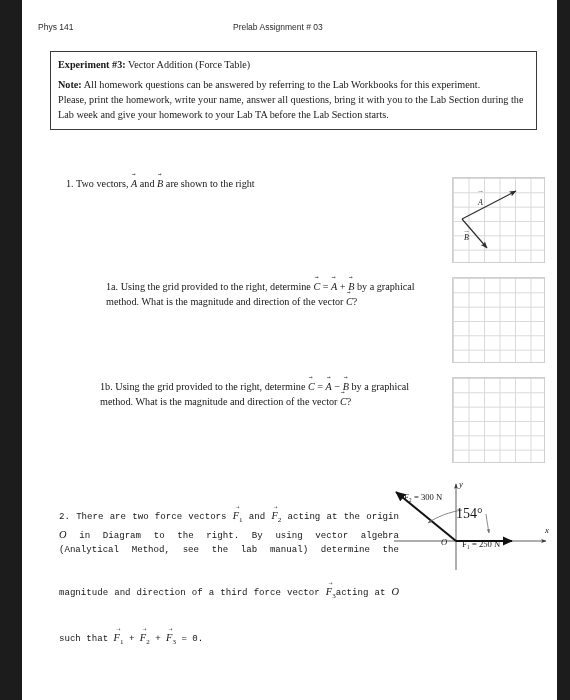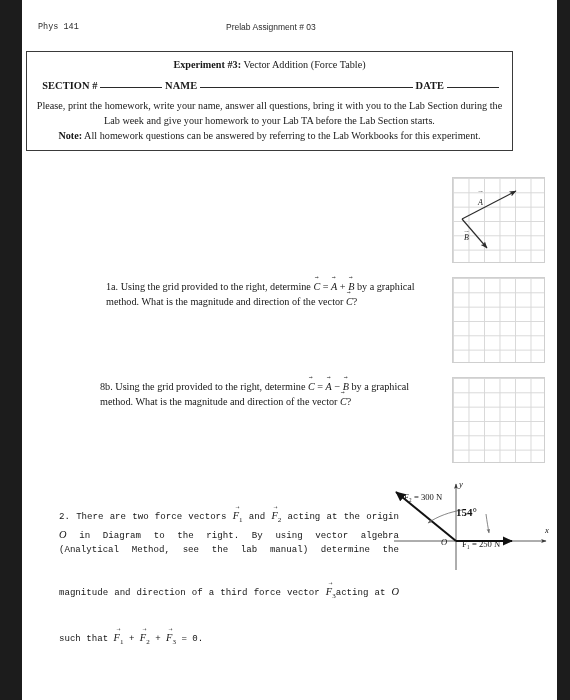--- a/index.html
+++ b/index.html
@@ -29,39 +29,37 @@
     width: 505px;
     height: 16px;
     font-family: "Liberation Sans", "DejaVu Sans", sans-serif;
     font-size: 8.5px;
     color: #2b2b2b;
   }
   .runhead .rh-left {
     position: absolute;
     left: 0;
     top: 0;
-    font-family: Liberation Mono, monospace;
   }
   .runhead .rh-center {
     position: absolute;
-    left: 188px;
+    left: 195px;
     top: 0;
   }
 
   
   .infobox {
     position: absolute;
-    left: 4px;
+    left: 28px;
     top: 51px;
     width: 487px;
     border: 1px solid #3a3a3a;
     box-sizing: border-box;
     padding: 5px 7px 6px 7px;
     color: #181818;
-    text-align: center;
   }
   .infobox .line {
     font-size: 10.2px;
     line-height: 15.5px;
   }
   .exp-title {
     margin-bottom: 4px;
   }
   .exp-title b {
     font-weight: bold;
@@ -165,62 +163,57 @@
   }
   .diagram svg { position: absolute; left: 0; top: 0; }
   .dlabel {
     position: absolute;
     font-family: "Liberation Serif", "DejaVu Serif", serif;
     color: #141414;
     white-space: nowrap;
   }
   .lbl-f2 { left: 4px;  top: 14px;  font-size: 8.6px; padding-left: 6px; }
   .lbl-f1 { left: 68px; top: 61px;  font-size: 8.6px; text-align: right; }
-  .lbl-ang{ left: 62px; top: 28px;  font-size: 11px; font-weight: bold; }
+  .lbl-ang{ left: 62px; top: 28px;  font-size: 14px; }
   .lbl-o  { left: 47px; top: 59px;  font-size: 8.6px; font-style: italic; }
   .lbl-x  { left: 151px;top: 47px;  font-size: 8.6px; font-style: italic; }
   .lbl-y  { left: 65px; top: 1px;   font-size: 8.6px; font-style: italic; }
 </style>
 </head>
 <body>
 
 <div class="page">
 
   <div class="runhead">
     <span class="rh-left">Phys 141</span>
     <span class="rh-center">Prelab Assignment # 03</span>
   </div>
 
   <div class="infobox">
     <div class="line exp-title">
       <b>Experiment #3:</b><span> Vector Addition (Force Table)</span>
     </div>
 
-    <div class="sect-row">
-      <span>SECTION #</span>
-      <span class="rule sec"></span>
-      <span>NAME</span>
-      <span class="rule nam"></span>
-      <span>DATE</span>
-      <span class="rule dat"></span>
-    </div>
-
-    <p>Please, print the homework, write your name, answer all questions, bring it with you to the Lab Section during the Lab week and give your homework to your Lab TA before the Lab Section starts.</p>
+
     <p>
       <b>Note:</b><span> All homework questions can be answered by referring to the Lab Workbooks for this experiment.</span>
     </p>
-  </div>
-
+    <p>Please, print the homework, write your name, answer all questions, bring it with you to the Lab Section during the Lab week and give your homework to your Lab TA before the Lab Section starts.</p>
+  </div>
+
+  <div class="q q1">
+    <span>1.</span><span> Two vectors, </span><span class="vec">A</span><span> and </span><span class="vec">B</span><span> are shown to the right</span>
+  </div>
 
   <div class="q q1a">
     <span>1a.</span><span> Using the grid provided to the right, determine </span><span class="vec">C</span><span> = </span><span class="vec">A</span><span> + </span><span class="vec">B</span><span> by a graphical method. What is the magnitude and direction of the vector </span><span class="vec">C</span><span>?</span>
   </div>
 
   <div class="q q1b">
-    <span>8b.</span><span> Using the grid provided to the right, determine </span><span class="vec">C</span><span> = </span><span class="vec">A</span><span> − </span><span class="vec">B</span><span> by a graphical method. What is the magnitude and direction of the vector </span><span class="vec">C</span><span>?</span>
+    <span>1b.</span><span> Using the grid provided to the right, determine </span><span class="vec">C</span><span> = </span><span class="vec">A</span><span> − </span><span class="vec">B</span><span> by a graphical method. What is the magnitude and direction of the vector </span><span class="vec">C</span><span>?</span>
   </div>
 
   <div class="q2">
     <span>2.</span><span> There are two force vectors </span><span class="vec serifi"><span>F</span><sub class="sm">1</sub></span><span> and </span><span class="vec serifi"><span>F</span><sub class="sm">2</sub></span><span> acting at the origin </span><span class="serifi">O</span><span> in Diagram to the right. By using vector algebra (Analytical Method, see the lab manual) determine the magnitude and direction of a third force vector </span><span class="vec serifi"><span>F</span><sub class="sm">3</sub></span><span>acting at </span><span class="serifi">O</span><span> such that </span><span class="vec serifi"><span>F</span><sub class="sm">1</sub></span><span> + </span><span class="vec serifi"><span>F</span><sub class="sm">2</sub></span><span> + </span><span class="vec serifi"><span>F</span><sub class="sm">3</sub></span><span> = 0.</span>
   </div>
 
   <div class="grid grid-1">
     <svg width="93" height="86" viewBox="0 0 93 86">
       <defs>
         <marker id="ah" markerWidth="7" markerHeight="7" refX="5.6" refY="2.6" orient="auto" markerUnits="strokeWidth">

